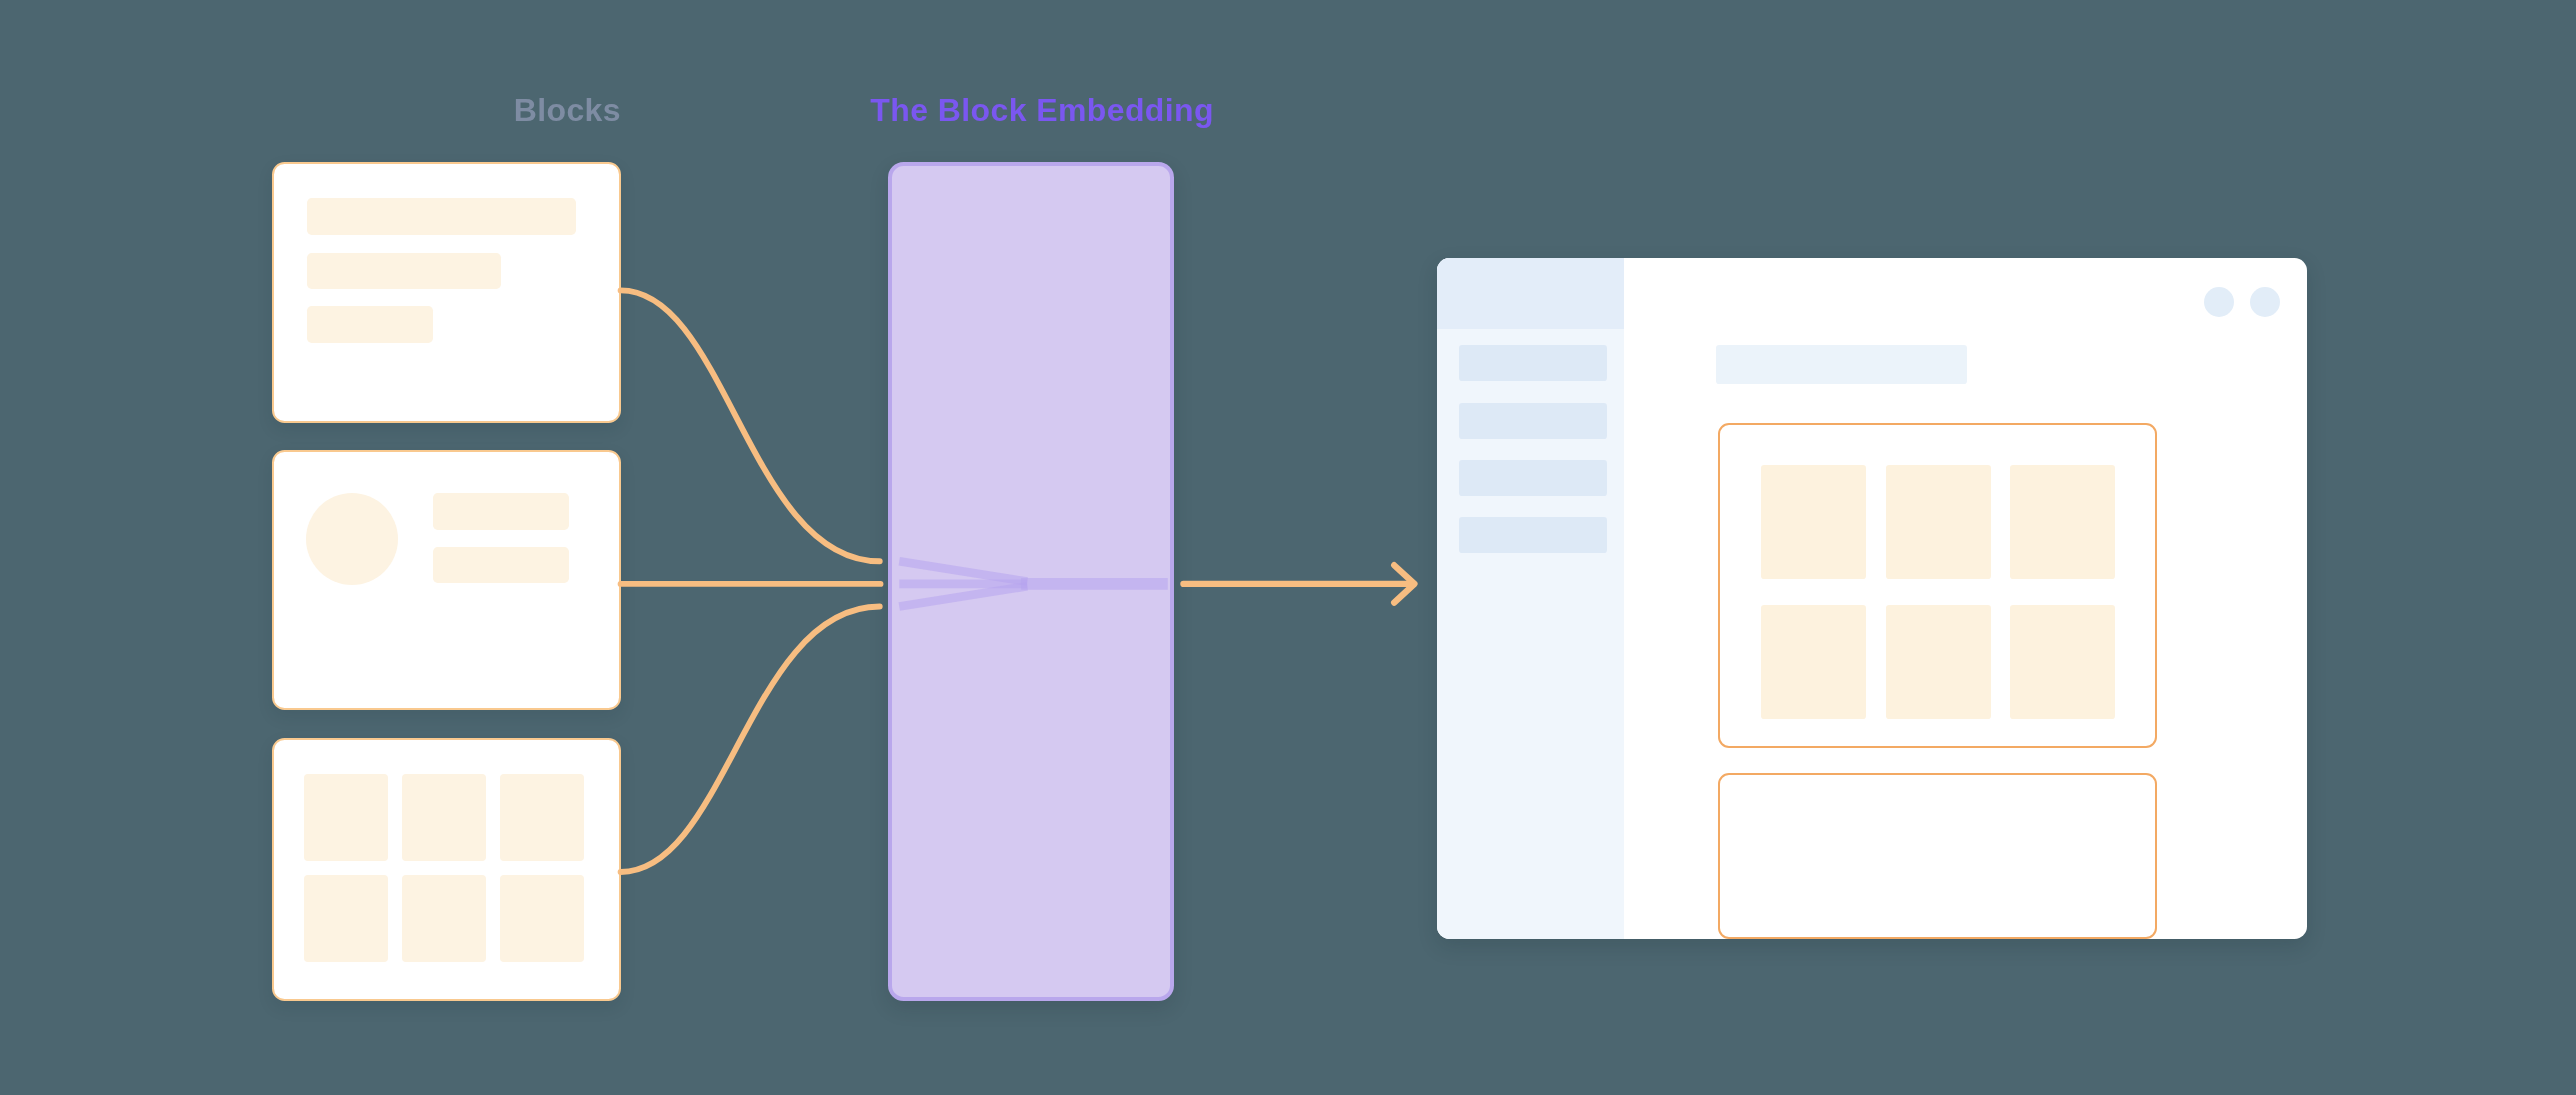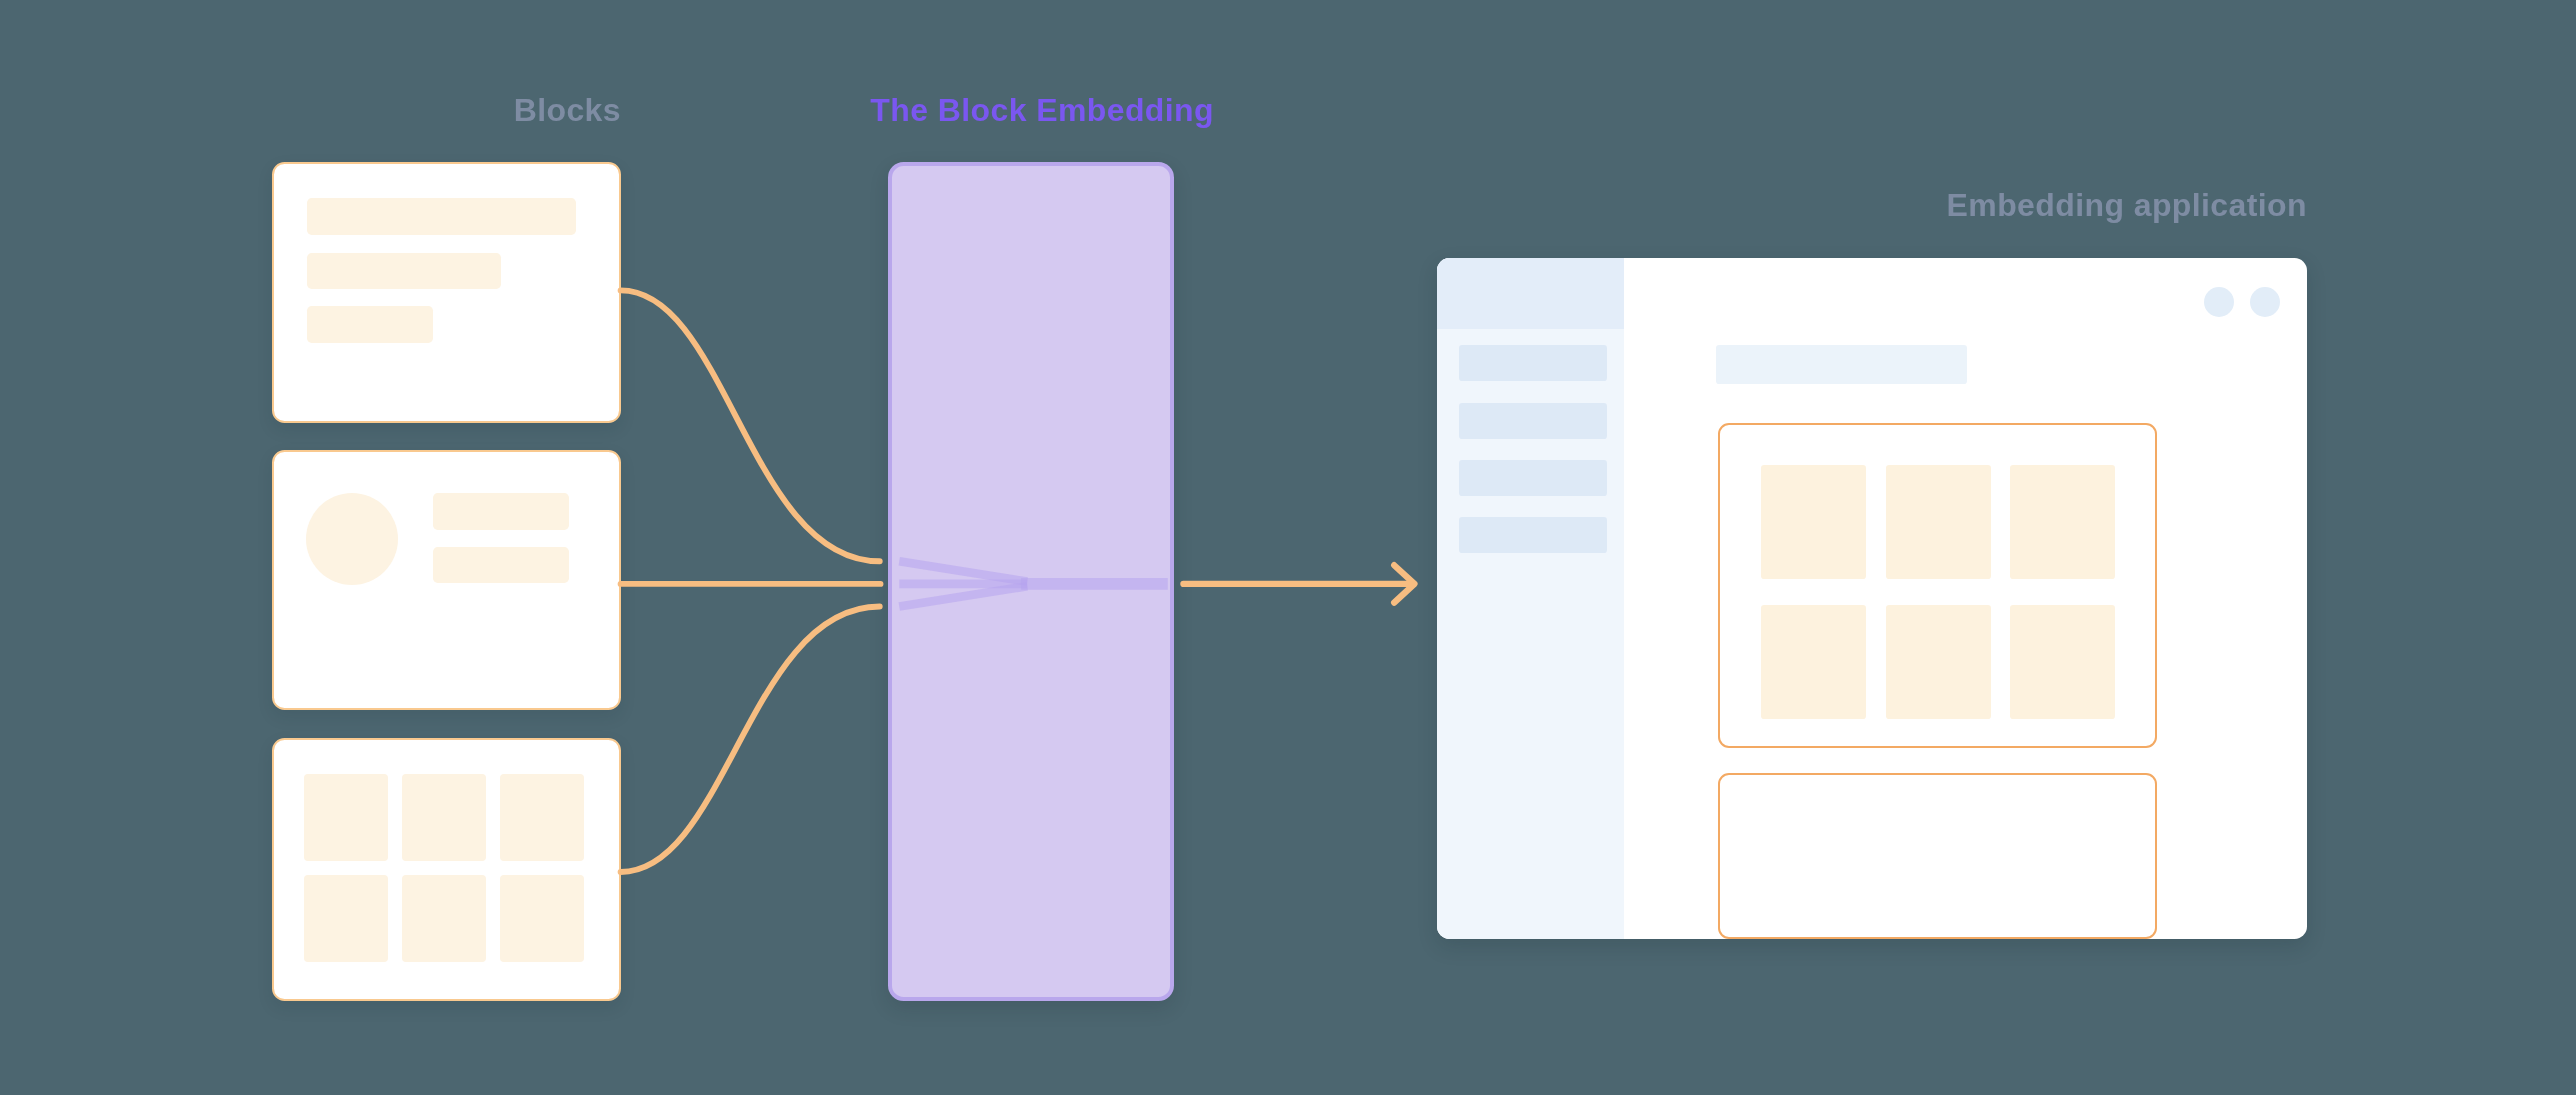--- a/index.html
+++ b/index.html
@@ -76,21 +76,20 @@
   }
   .embed-grid .cell{background:var(--cream_fill2,#FDF2DE);border-radius:3.1px;}
 </style>
 </head>
 <body>
 
 <div class="canvas">
 
   <div class="title" id="t-blocks">Blocks</div>
   <div class="title" id="t-protocol">The Block Embedding</div>
-  <div class="title" id="t-embed">Embedding application</div>
 
   <div class="card" id="card-text">
     <div class="bar b1"></div>
     <div class="bar b2"></div>
     <div class="bar b3"></div>
   </div>
 
   <div class="card" id="card-media">
     <div class="avatar"></div>
     <div class="bar b1"></div>

